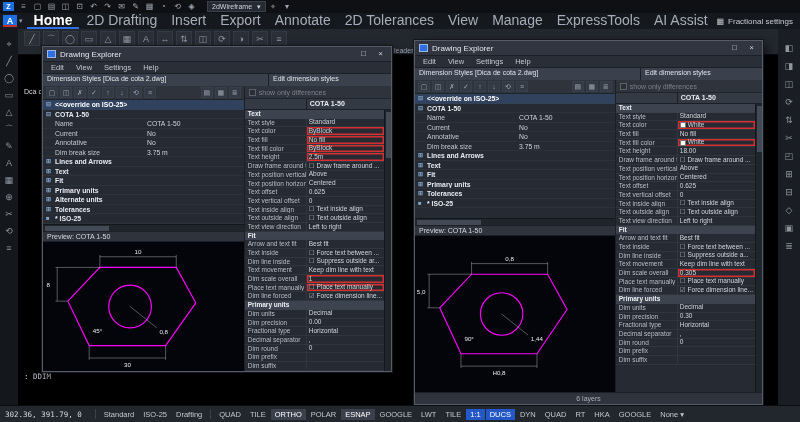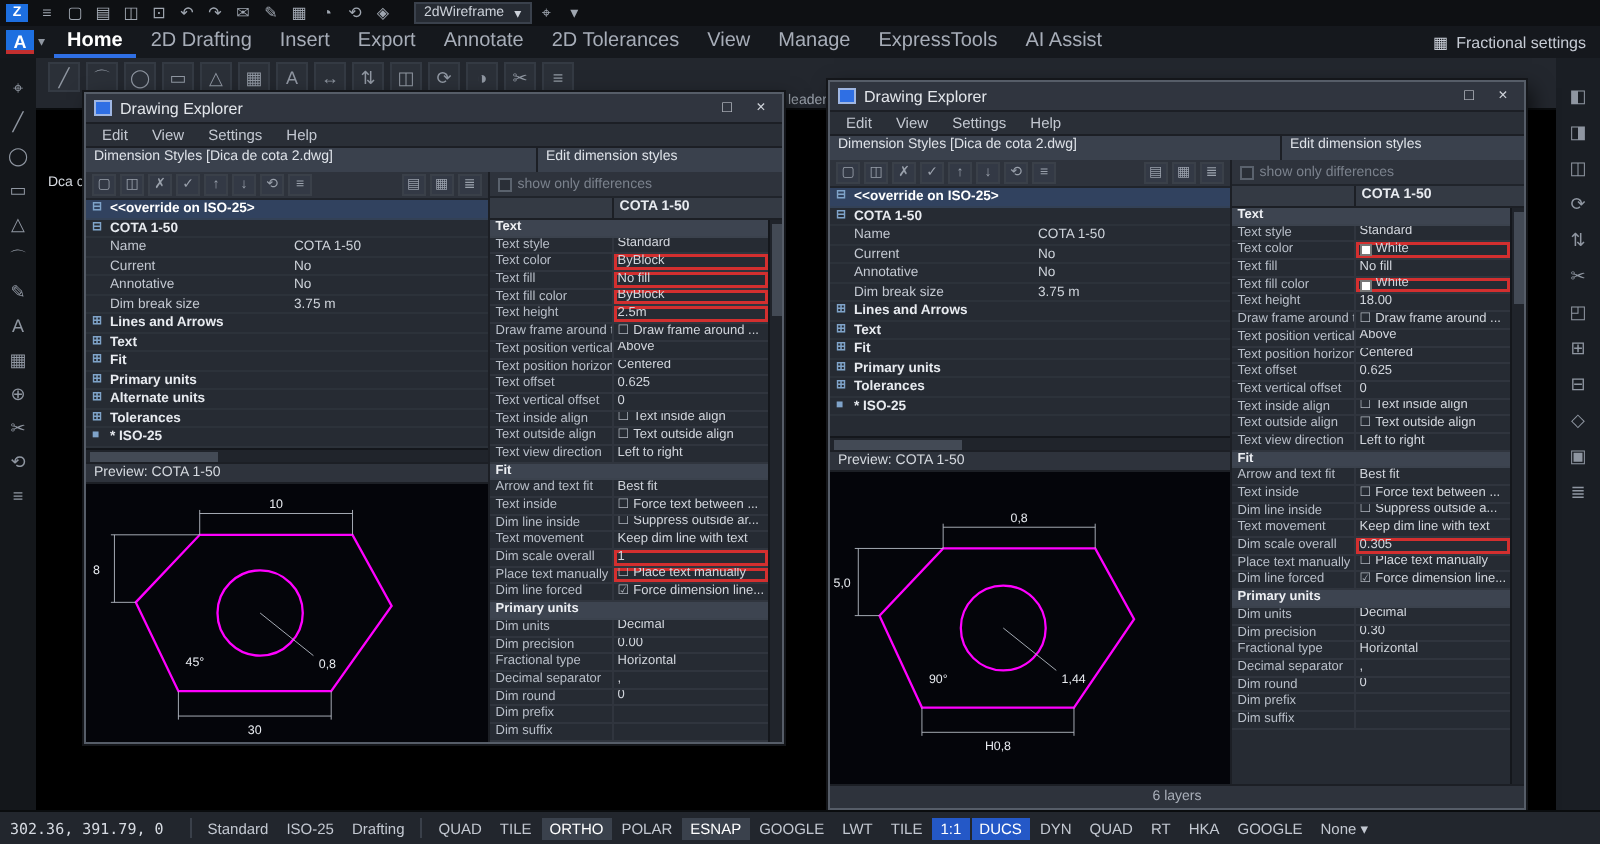--- a/index.html
+++ b/index.html
@@ -9,21 +9,21 @@
   
   .titlebar { position:absolute; top:0; left:0; width:800px; height:13px; background:#0e1013; display:flex; align-items:center; gap:1px; padding:0 3px; z-index:5; }
   .app-logo { width:11px; height:9px; background:#1d6fe0; color:#fff; font-size:7px; font-weight:bold; text-align:center; line-height:9px; margin-right:2px; }
   .tb-icons { display:flex; gap:1px; }
   .ticon { width:13px; height:11px; font-size:8px; line-height:11px; text-align:center; color:#9fa6b0; }
   .vs-combo { height:11px; background:#262b33; border:1px solid #3a414c; font-size:7px; color:#cdd2da; display:flex; align-items:center; gap:5px; padding:0 4px; margin-left:8px; }
 
   .menubar { position:absolute; top:13px; left:0; width:800px; height:16px; background:#15181d; display:flex; align-items:center; padding:0 3px; z-index:5; }
   .menu-logo { width:14px; height:12px; background:#1d6fe0; color:#fff; font-weight:bold; font-size:9px; text-align:center; line-height:12px; margin-right:2px; border-bottom:2px solid #c32f2f; }
   .menu-caret { color:#8f96a1; font-size:7px; margin-right:4px; }
-  .menu-item { padding:0 7px; font-size:10px; color:#a7adb8; height:16px; line-height:15px; white-space:nowrap; }
+  .menu-item { padding:0 7px; font-size:14px; color:#a7adb8; height:16px; line-height:15px; white-space:nowrap; }
   .menu-item.active { color:#ffffff; border-bottom:2px solid #2f6fe4; font-weight:bold; }
   .iface { margin-left:auto; display:flex; align-items:center; gap:4px; color:#c6cbd4; padding-right:4px; }
 
   .ribbon { position:absolute; top:29px; left:18px; width:760px; height:26px; background:#23272e; border-bottom:1px solid #0a0c0e; display:flex; align-items:flex-start; gap:3px; padding:2px 6px; z-index:1; }
   .ricon { width:16px; height:15px; background:#2b3038; border:1px solid #343a43; color:#8f96a1; font-size:9px; text-align:center; line-height:14px; }
   .ribbon-lab { position:absolute; font-size:7px; color:#9aa1ab; z-index:2; }
   #rlab-line { left:4px; top:48px; }
   #rlab-leader { left:394px; top:47px; }
 
   
@@ -972,20 +972,21 @@
         <div class="vscroll">
             <span class="vthumb"></span>
           </div>
       </div>
     </div>
   </div>
   <div class="dlg-status">6 layers</div>
 </div>
 
 <div class="cmd">
+  <div class="cmd-line">: DDIM</div>
 </div>
 
 <div class="statusbar">
   <span class="sb-coords">302.36, 391.79, 0</span>
   <span class="sb-sep"></span>
   <span class="sb-chips">
 
   <span class="sb-chip">Standard</span>
       <span class="sb-chip">ISO-25</span>
       <span class="sb-chip">Drafting</span>

